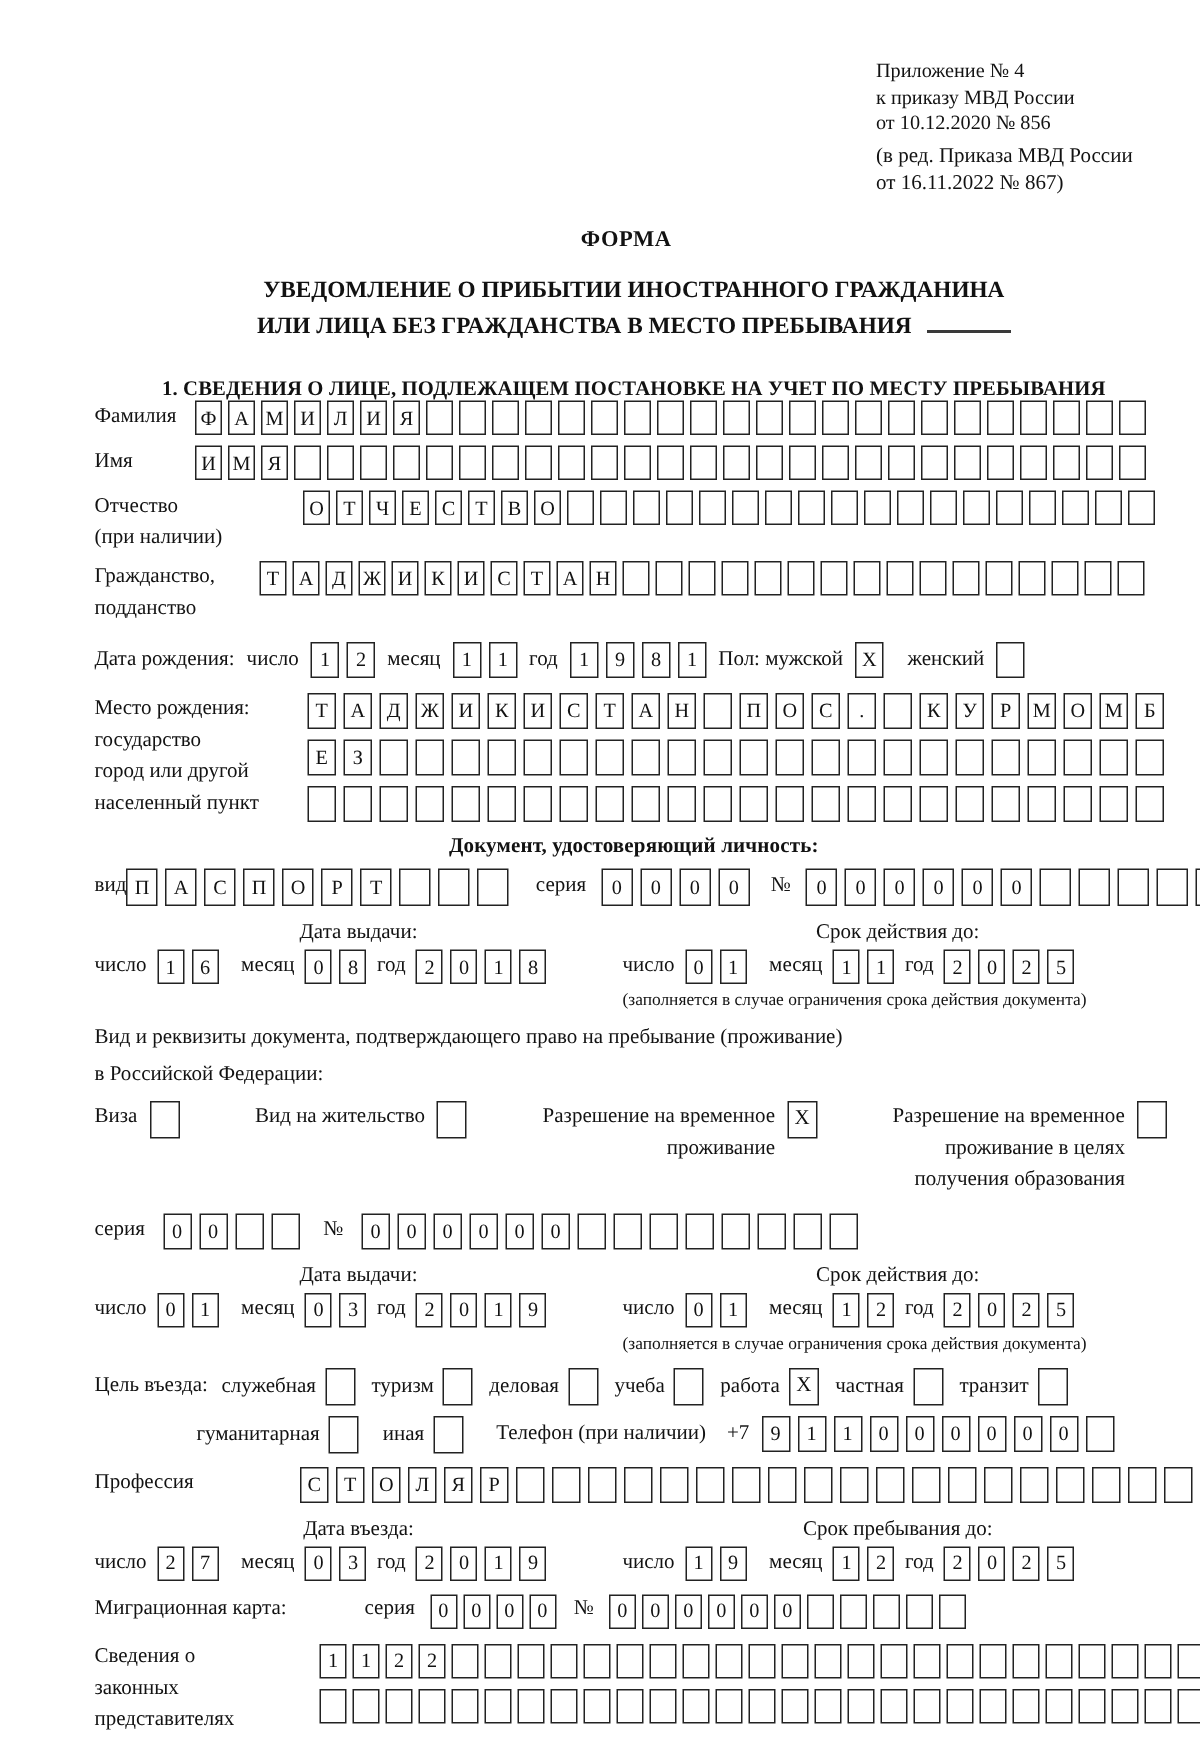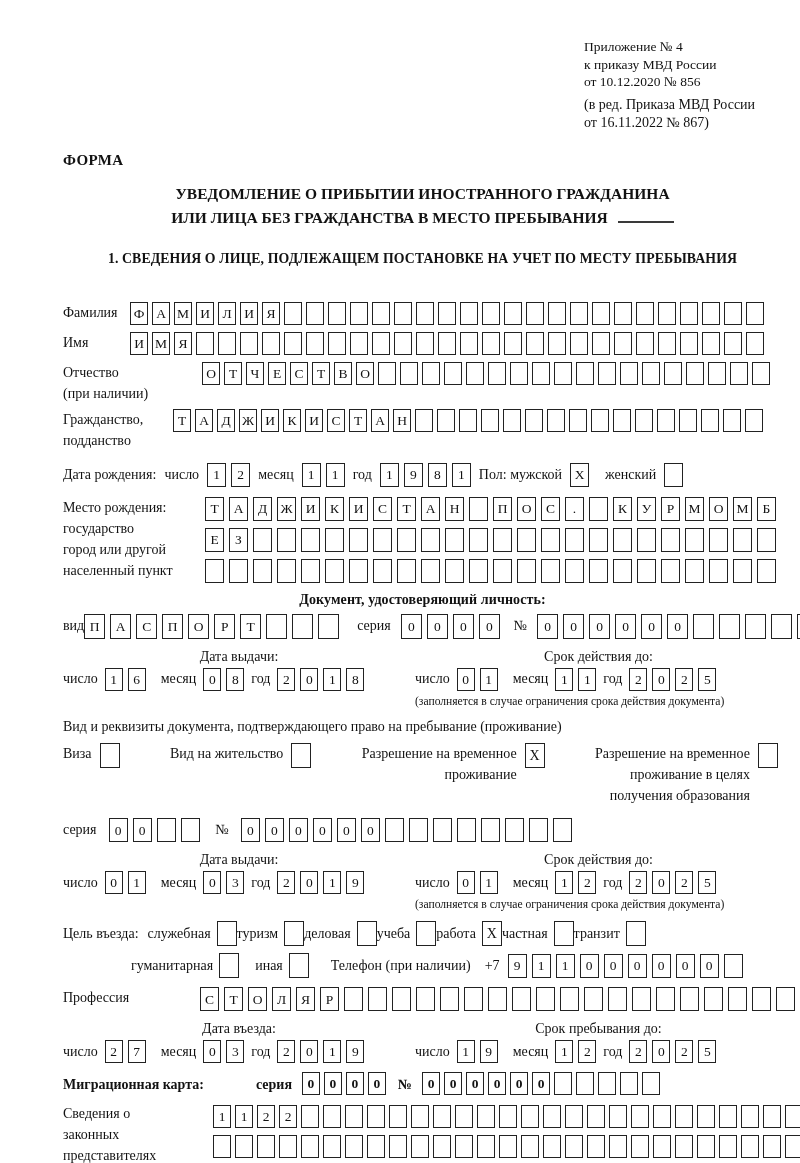--- a/index.html
+++ b/index.html
@@ -6,21 +6,21 @@
   html,body { background:#ffffff; }
   body {
     width:800px; height:1163px;
     font-family:"Liberation Serif","DejaVu Serif",serif;
     color:#121212;
   }
   .page { width:800px; height:1163px; padding:38px 18px 0 63px; overflow:hidden; }
 
   .annex { margin-left:auto; width:198px; font-size:13.5px; line-height:1.3; }
   .annex-note { margin-top:5px; font-size:14px; line-height:1.3; }
-  .forma { text-align:left; font-weight:bold; font-size:15px; margin:20px 10px 0 0; letter-spacing:.4px; }
+  .forma { text-align:center; font-weight:bold; font-size:15px; margin:20px 10px 0 0; letter-spacing:.4px; }
 
   .title { text-align:center; font-weight:bold; font-size:15.5px; line-height:1.55; margin-top:13px; }
   .blank-line { display:inline-block; width:56px; height:14px; border-bottom:2px solid #3a3a3a; margin-left:10px; }
 
   .sec-heading { text-align:center; font-weight:bold; font-size:13.8px; margin-top:21px; letter-spacing:.1px; }
 
   .row { display:flex; align-items:flex-start; margin-top:7px; }
   .lbl { font-size:14px; line-height:1.45; white-space:nowrap; }
   .lblcol { flex:0 0 auto; }
   .lblcol div { font-size:14px; line-height:1.5; }
@@ -70,21 +70,21 @@
 
   <div class="forma">ФОРМА</div>
 
   <div class="title">
     <div>УВЕДОМЛЕНИЕ О ПРИБЫТИИ ИНОСТРАННОГО ГРАЖДАНИНА</div>
     <div><span>ИЛИ ЛИЦА БЕЗ ГРАЖДАНСТВА В МЕСТО ПРЕБЫВАНИЯ</span><span class="blank-line"></span></div>
   </div>
 
   <div class="sec-heading">1. СВЕДЕНИЯ О ЛИЦЕ, ПОДЛЕЖАЩЕМ ПОСТАНОВКЕ НА УЧЕТ ПО МЕСТУ ПРЕБЫВАНИЯ</div>
 
-  <div class="row" style="margin-top:35px;">
+  <div class="row" style="margin-top:0;">
     <div class="lblcol" style="width:67px;">
         <div>Фамилия</div>
       </div>
     <div class="cells">
         <span class="cell">Ф</span>
         <span class="cell">А</span>
         <span class="cell">М</span>
         <span class="cell">И</span>
         <span class="cell">Л</span>
         <span class="cell">И</span>
@@ -422,20 +422,21 @@
             <span class="cell">2</span>
             <span class="cell">5</span>
           </span>
       </div>
       <div class="dp-note">(заполняется в случае ограничения срока действия документа)</div>
     </div>
   </div>
 
   <div style="margin-top:9px;">
     <div class="lbl">Вид и реквизиты документа, подтверждающего право на пребывание (проживание)</div>
+    <div class="lbl" style="margin-top:5px;">в Российской Федерации:</div>
   </div>
 
   <div class="row" style="margin-top:6px; justify-content:space-between; padding-right:4px;">
       <span class="opt">
         <span class="opt-label">
           <div>Виза</div>
         </span>
         <span class="cell cbx"></span>
       </span>
       <span class="opt">
@@ -531,21 +532,21 @@
             <span class="cell">2</span>
             <span class="cell">5</span>
           </span>
       </div>
       <div class="dp-note">(заполняется в случае ограничения срока действия документа)</div>
     </div>
   </div>
 
   <div class="row opts-inline" style="margin-top:10px; align-items:center; gap:9px;">
     <span class="lbl">Цель въезда:</span>
-    <span class="opts-inline" style="display:inline-flex; align-items:center;">
+    <span class="opts-inline" style="display:inline-flex; gap:11px; align-items:center;">
         <span class="opt">
           <span class="opt-label">
             <div>служебная</div>
           </span>
           <span class="cell cbx"></span>
         </span>
         <span class="opt">
           <span class="opt-label">
             <div>туризм</div>
           </span>
@@ -688,21 +689,21 @@
         <span class="cells">
             <span class="cell">2</span>
             <span class="cell">0</span>
             <span class="cell">2</span>
             <span class="cell">5</span>
           </span>
       </div>
     </div>
   </div>
 
-  <div class="row" style="margin-top:9px; align-items:flex-end;font-weight:bold;">
+  <div class="row" style="margin-top:9px; align-items:flex-start;">
     <span class="lbl">Миграционная карта:</span>
     <span class="lbl" style="margin:0 10px 0 52px;">серия</span>
     <span class="cells">
         <span class="cell">0</span>
         <span class="cell">0</span>
         <span class="cell">0</span>
         <span class="cell">0</span>
       </span>
     <span class="lbl" style="margin:0 10px 0 12px;">№</span>
     <span class="cells">

